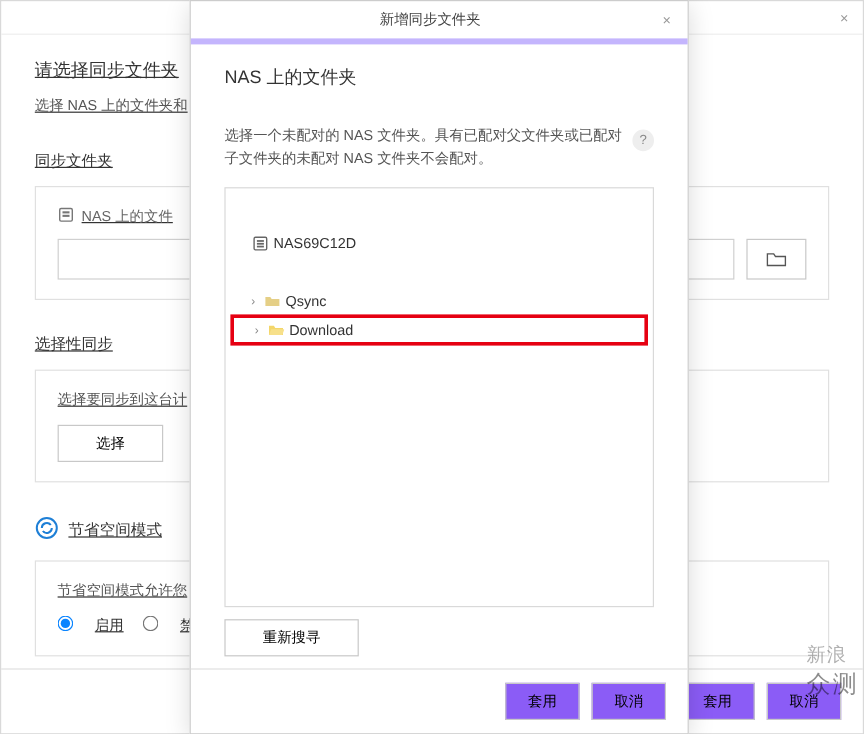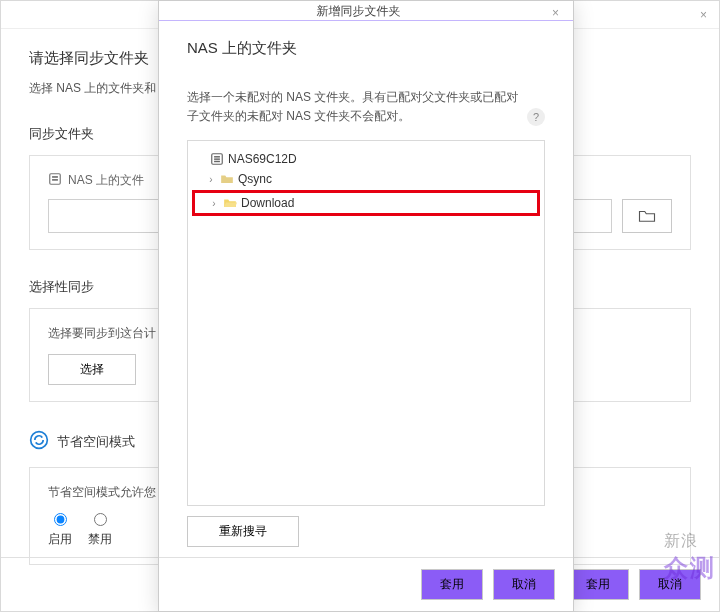--- a/index.html
+++ b/index.html
@@ -1,65 +1,65 @@
 <!DOCTYPE html>
 <html><head>
 <meta charset="utf-8">
 <style>
   * { box-sizing: border-box; margin: 0; padding: 0; }
   html, body { width: 720px; height: 612px; font-family: "Microsoft YaHei", Arial, sans-serif; font-size: 12px; color: #333; background: #fff; overflow: hidden; }
   
   
   .bg-window { position: absolute; inset: 0; border: 1px solid #d9d9d9; }
   .bg-header { height: 28px; border-bottom: 1px solid #eee; display: flex; align-items: center; justify-content: flex-end; padding: 0 12px; color: #999; }
-  .bg-body { padding: 20px 28px; }
+  .bg-body { padding: 20px 28px; text-decoration: underline; }
   .bg-title { font-size: 15px; color: #333; margin-bottom: 12px; }
   .bg-subtitle { font-size: 12px; color: #555; margin-bottom: 28px; }
   .section-label { font-size: 13px; margin-bottom: 12px; }
   .panel { border: 1px solid #e0e0e0; padding: 16px 18px; margin-bottom: 28px; }
   .nas-row { display: flex; align-items: center; gap: 6px; color: #666; margin-bottom: 10px; }
   .nas-row .nas-icon svg { width: 14px; height: 14px; }
   .nas-input-row { display: flex; gap: 10px; }
   .nas-input { flex: 1; height: 34px; border: 1px solid #d0d0d0; background: #fff; }
   .nas-browse { width: 50px; height: 34px; border: 1px solid #c8c8c8; background: #fff; display: flex; align-items: center; justify-content: center; cursor: pointer; }
   .nas-browse svg { width: 18px; height: 14px; stroke: #555; fill: none; }
   .panel .hint { color: #555; font-size: 12px; margin-bottom: 12px; }
   .select-btn { border: 1px solid #c8c8c8; background: #fff; padding: 6px 31px; cursor: pointer; font-size: 12px; }
   .mode-row { display: flex; align-items: center; gap: 8px; margin-bottom: 14px; }
   .mode-row svg { width: 20px; height: 20px; }
   .radio-row { display: flex; align-items: center; gap: 16px; font-size: 12px; color: #333; }
-  .radio-row label { display: flex; align-items: center; gap: 5px; cursor: pointer; flex-direction: column; }
+  .radio-row label { display: flex; align-items: flex-start; gap: 18px; cursor: pointer; }
   .radio-row input { accent-color: #0a84ff; }
   .bg-footer { position: absolute; bottom: 0; left: 0; right: 0; height: 54px; border-top: 1px solid #e0e0e0; display: flex; align-items: center; justify-content: flex-end; padding: 0 18px; gap: 10px; }
   .btn { border: 1px solid #c8c8c8; background: #8b5cf6; padding: 6px 18px; cursor: pointer; font-size: 12px; }
 
   
   .modal { position: absolute; left: 158px; top: 0; width: 416px; height: 612px; background: #fff; border: 1px solid #ccc; box-shadow: 0 4px 20px rgba(0,0,0,0.15); display: flex; flex-direction: column; }
-  .modal-header { height: 20px; border-bottom: 1px solid #c4b5fd; display: flex; align-items: flex-end; padding: 0 10px; }
+  .modal-header { height: 36px; border-bottom: 5px solid #c4b5fd; display: flex; align-items: center; padding: 0 10px; }
   .modal-title { flex: 1; text-align: center; font-size: 12px; color: #444; }
   .modal-close { color: #999; cursor: pointer; padding: 0 4px; }
   .modal-body { flex: 1; padding: 18px 28px 10px 28px; overflow: hidden; display: flex; flex-direction: column; }
   .modal-h1 { font-size: 15px; margin-bottom: 30px; }
-  .modal-desc-row { display: flex; align-items: flex-end; margin-bottom: 14px; }
+  .modal-desc-row { display: flex; align-items: flex-start; margin-bottom: 14px; }
   .modal-desc { flex: 1; font-size: 12px; color: #555; line-height: 1.6; }
   .help-badge { width: 18px; height: 18px; border-radius: 50%; background: #eee; color: #888; display: flex; align-items: center; justify-content: center; font-size: 11px; cursor: pointer; flex-shrink: 0; margin-top: 4px; }
   .tree { flex: 1; border: 1px solid #d9d9d9; padding: 8px 4px; overflow: auto; }
-  .tree-row { display: flex; align-items: center; gap: 4px; padding: 3px 4px; font-size: 12px; cursor: pointer; }
+  .tree-row { display: flex; align-items: center; gap: 4px; padding: 3px 4px; font-size: 12px; cursor: pointer; margin-top: 28px; }
   .tree-row .expander { width: 10px; color: #888; font-size: 10px; text-align: center; }
   .tree-row svg { width: 14px; height: 12px; flex-shrink: 0; }
   .tree-row.root svg { width: 14px; height: 14px; }
   .tree-row.child { padding-left: 14px; }
   .folder-closed { fill: #e5cf86; }
   .folder-open { fill: #f3d66a; }
   .highlight-red { border: 3px solid #e60012; margin: 1px 0; }
   .reload-row { margin-top: 10px; }
   .modal-footer { height: 54px; border-top: 1px solid #e0e0e0; display: flex; align-items: center; justify-content: flex-end; padding: 0 18px; gap: 10px; } 
   .wm { position: absolute; right: 4px; bottom: 28px; opacity: 0.45; font-family: sans-serif; pointer-events: none; }
   .wm .wm-top { font-size: 16px; color: #555; letter-spacing: 1px; }
-  .wm .wm-bot { font-size: 24px; color: #6d28d9; font-weight: bold; letter-spacing: 2px; }
+  .wm .wm-bot { font-size: 20px; color: #000000; font-weight: normal; letter-spacing: 2px; }
 </style>
 </head>
 <body>
 
 <div class="bg-window">
   <div class="bg-header">
     <span>×</span>
   </div>
   <div class="bg-body">
     <div class="bg-title">请选择同步文件夹</div>

